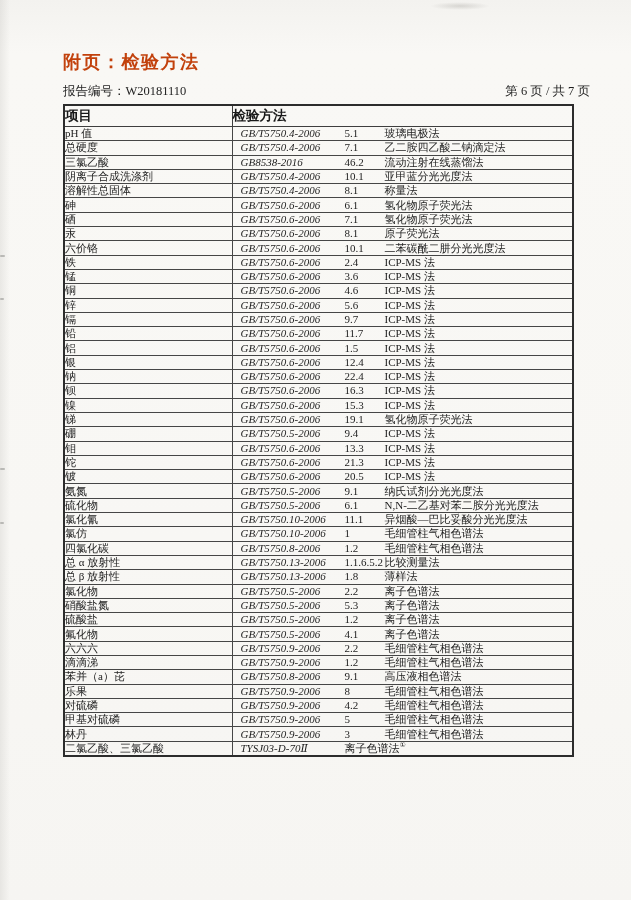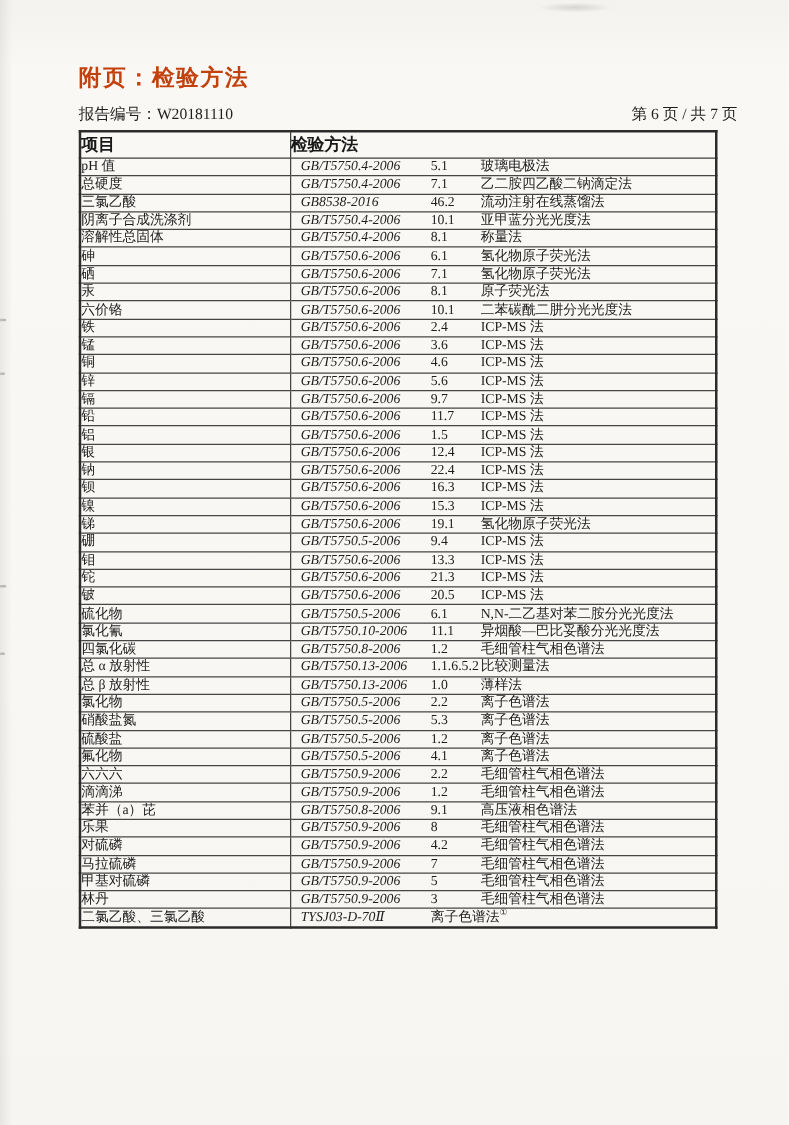--- a/index.html
+++ b/index.html
@@ -328,40 +328,60 @@
           <td class="cell-item">铍</td>
           <td>
             <div class="mrow">
               <span class="std">GB/T5750.6-2006</span>
               <span class="clause">20.5</span>
               <span class="method">ICP-MS 法</span>
             </div>
           </td>
         </tr>
         <tr>
+          <td class="cell-item">氨氮</td>
+          <td>
+            <div class="mrow">
+              <span class="std">GB/T5750.5-2006</span>
+              <span class="clause">9.1</span>
+              <span class="method">纳氏试剂分光光度法</span>
+            </div>
+          </td>
+        </tr>
+        <tr>
           <td class="cell-item">硫化物</td>
           <td>
             <div class="mrow">
               <span class="std">GB/T5750.5-2006</span>
               <span class="clause">6.1</span>
               <span class="method">N,N-二乙基对苯二胺分光光度法</span>
             </div>
           </td>
         </tr>
         <tr>
           <td class="cell-item">氯化氰</td>
           <td>
             <div class="mrow">
               <span class="std">GB/T5750.10-2006</span>
               <span class="clause">11.1</span>
               <span class="method">异烟酸—巴比妥酸分光光度法</span>
             </div>
           </td>
         </tr>
         <tr>
+          <td class="cell-item">氯仿</td>
+          <td>
+            <div class="mrow">
+              <span class="std">GB/T5750.10-2006</span>
+              <span class="clause">1</span>
+              <span class="method">毛细管柱气相色谱法</span>
+            </div>
+          </td>
+        </tr>
+        <tr>
           <td class="cell-item">四氯化碳</td>
           <td>
             <div class="mrow">
               <span class="std">GB/T5750.8-2006</span>
               <span class="clause">1.2</span>
               <span class="method">毛细管柱气相色谱法</span>
             </div>
           </td>
         </tr>
         <tr>
@@ -372,21 +392,21 @@
               <span class="clause">1.1.6.5.2</span>
               <span class="method">比较测量法</span>
             </div>
           </td>
         </tr>
         <tr>
           <td class="cell-item">总 β 放射性</td>
           <td>
             <div class="mrow">
               <span class="std">GB/T5750.13-2006</span>
-              <span class="clause">1.0</span>
+              <span class="clause">1.8</span>
               <span class="method">薄样法</span>
             </div>
           </td>
         </tr>
         <tr>
           <td class="cell-item">氯化物</td>
           <td>
             <div class="mrow">
               <span class="std">GB/T5750.5-2006</span>
               <span class="clause">2.2</span>
@@ -463,30 +483,20 @@
               <span class="method">毛细管柱气相色谱法</span>
             </div>
           </td>
         </tr>
         <tr>
           <td class="cell-item">对硫磷</td>
           <td>
             <div class="mrow">
               <span class="std">GB/T5750.9-2006</span>
               <span class="clause">4.2</span>
-              <span class="method">毛细管柱气相色谱法</span>
-            </div>
-          </td>
-        </tr>
-        <tr>
-          <td class="cell-item">马拉硫磷</td>
-          <td>
-            <div class="mrow">
-              <span class="std">GB/T5750.9-2006</span>
-              <span class="clause">7</span>
               <span class="method">毛细管柱气相色谱法</span>
             </div>
           </td>
         </tr>
         <tr>
           <td class="cell-item">甲基对硫磷</td>
           <td>
             <div class="mrow">
               <span class="std">GB/T5750.9-2006</span>
               <span class="clause">5</span>

